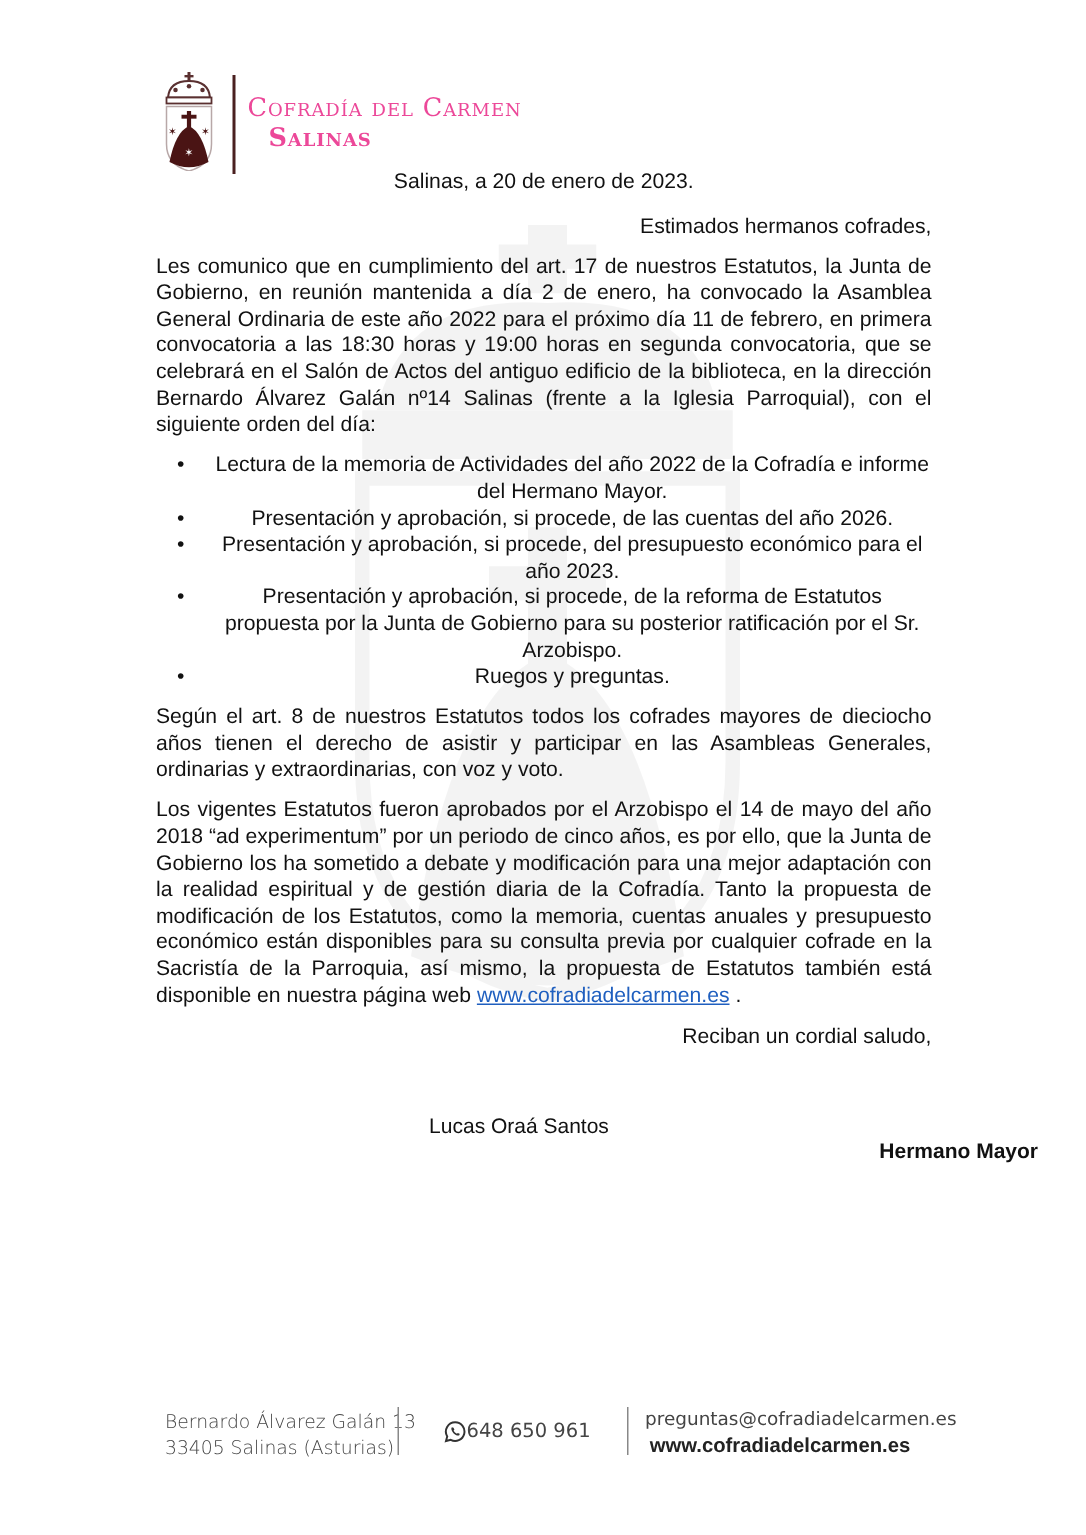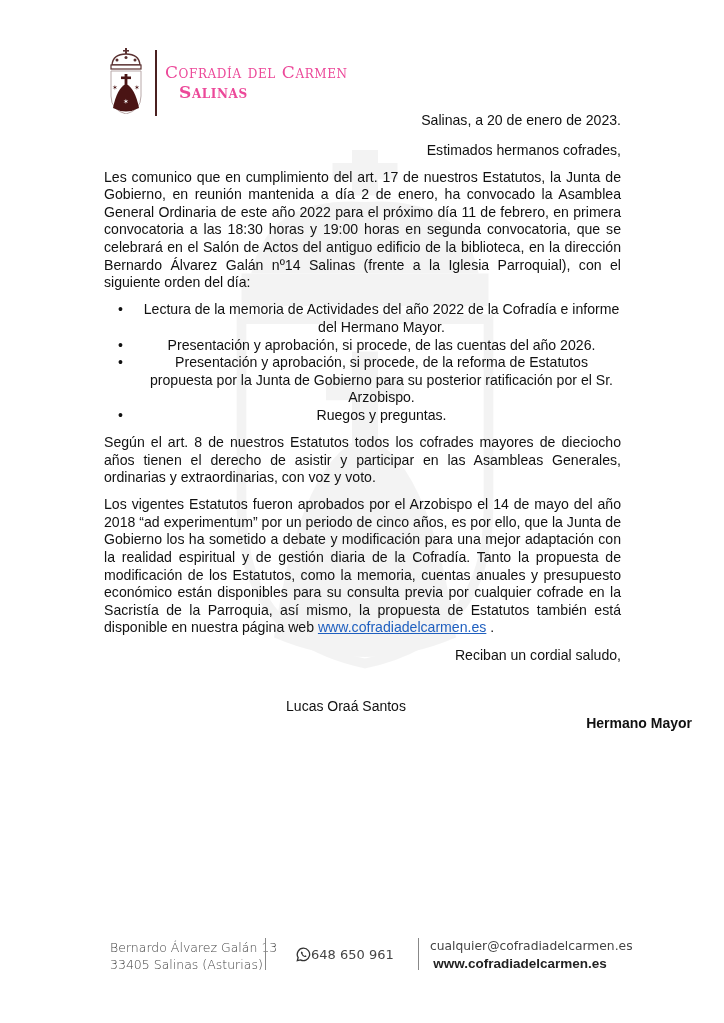--- a/index.html
+++ b/index.html
@@ -7,28 +7,28 @@
          font-family: "Liberation Sans", sans-serif; color: #111; }
   .watermark { position: absolute; left: 200px; top: 150px; width: 330px; height: 520px; opacity: 0.045; }
   .header { position: absolute; left: 108px; top: 48px; height: 70px; }
   .crest { position: absolute; left: 0; top: 0; width: 36px; height: 66px; }
   .vline { position: absolute; left: 47px; top: 2px; width: 1.5px; height: 66px; background: #4a2020; }
   .brand { position: absolute; left: 57px; top: 14px; white-space: nowrap; color: #ec4899;
            font-family: "DejaVu Serif", serif; letter-spacing: 0.6px; }
   .brand .l1 { font-size: 17px; line-height: 20px; font-variant: small-caps; }
   .brand .l2 { font-size: 17px; line-height: 20px; font-variant: small-caps; font-weight: bold; margin-left: 14px; }
   .body { position: absolute; left: 104px; top: 112px; width: 517px; font-size: 14.1px; line-height: 17.6px; }
-  .date { text-align: right; margin: 0 0 12px 0; }
+  .date { text-align: center; margin: 0 0 12px 0; }
   p { margin: 0 0 9.5px 0; text-align: justify; }
   p.left { text-align: right; }
   ul { margin: 0 0 9.5px 0; padding: 0 0 0 38px; list-style: none; }
   li { position: relative; margin: 0; text-align: center; }
   li::before { content: "•"; position: absolute; left: -24px; top: 0; }
   a.link { color: #1f5fbf; text-decoration: underline; }
-  .sign { position: absolute; left: 0; width: 692px; top: 698px; text-align: center; font-size: 14px; line-height: 17px; }
+  .sign { position: absolute; left: 0; width: 692px; top: 742px; text-align: center; font-size: 14px; line-height: 17px; }
   .sign .role { font-weight: bold; text-align: right; }
   .footer { position: absolute; left: 0; top: 930px; width: 724px; height: 50px;
             font-family: "DejaVu Sans", sans-serif; color: #444; }
   .f-addr { position: absolute; left: 110px; top: 9px; font-size: 12.5px; line-height: 17px; font-weight: 300; }
   .f-sep { position: absolute; top: 8px; width: 1px; height: 32px; background: #888; }
   .f-phone { position: absolute; left: 296px; top: 17px; font-size: 13px; display: flex; align-items: center; gap: 0; }
   .f-right { position: absolute; left: 430px; width: 180px; top: 8px; text-align: center; line-height: 17px; }
   .f-mail { font-size: 12.3px; color: #444; }
   .f-web { font-size: 13.5px; font-weight: bold; color: #222; font-family: "Liberation Sans", sans-serif; }
 </style>
@@ -75,20 +75,21 @@
   </div>
 </div>
 
 <div class="body">
   <div class="date">Salinas, a 20 de enero de 2023.</div>
   <p class="left">Estimados hermanos cofrades,</p>
   <p>Les comunico que en cumplimiento del art. 17 de nuestros Estatutos, la Junta de Gobierno, en reunión mantenida a día 2 de enero, ha convocado la Asamblea General Ordinaria de este año 2022 para el próximo día 11 de febrero, en primera convocatoria a las 18:30 horas y 19:00 horas en segunda convocatoria, que se celebrará en el Salón de Actos del antiguo edificio de la biblioteca, en la dirección Bernardo Álvarez Galán nº14 Salinas (frente a la Iglesia Parroquial), con el siguiente orden del día:</p>
   <ul>
     <li>Lectura de la memoria de Actividades del año 2022 de la Cofradía e informe del Hermano Mayor.</li>
     <li>Presentación y aprobación, si procede, de las cuentas del año 2026.</li>
+    <li>Presentación y aprobación, si procede, del presupuesto económico para el año 2023.</li>
     <li>Presentación y aprobación, si procede, de la reforma de Estatutos propuesta por la Junta de Gobierno para su posterior ratificación por el Sr. Arzobispo.</li>
     <li>Ruegos y preguntas.</li>
   </ul>
   <p>Según el art. 8 de nuestros Estatutos todos los cofrades mayores de dieciocho años tienen el derecho de asistir y participar en las Asambleas Generales, ordinarias y extraordinarias, con voz y voto.</p>
   <p><span>Los vigentes Estatutos fueron aprobados por el Arzobispo el 14 de mayo del año 2018 “ad experimentum” por un periodo de cinco años, es por ello, que la Junta de Gobierno los ha sometido a debate y modificación para una mejor adaptación con la realidad espiritual y de gestión diaria de la Cofradía. Tanto la propuesta de modificación de los Estatutos, como la memoria, cuentas anuales y presupuesto económico están disponibles para su consulta previa por cualquier cofrade en la Sacristía de la Parroquia, así mismo, la propuesta de Estatutos también está disponible en nuestra página web</span>
     <a class="link" href="#">www.cofradiadelcarmen.es</a><span> .</span></p>
   <p class="left">Reciban un cordial saludo,</p>
 </div>
 
 <div class="sign">
@@ -104,16 +105,16 @@
   <div class="f-sep" style="left:265px;"></div>
   <div class="f-phone">
     <svg width="15" height="15" viewBox="0 0 16 16">
       <path d="M8 1.3 A6.6 6.6 0 0 0 2.3 11.3 L1.4 14.6 L4.8 13.7 A6.6 6.6 0 1 0 8 1.3 Z" fill="none" stroke="#333" stroke-width="1.4"></path>
       <path d="M5.6 4.8 Q5 5.4 5.3 6.6 Q6.2 9.4 9.2 10.6 Q10.4 11 11 10.3 L11.1 9.5 L9.8 8.9 L9.2 9.5 Q7.6 8.8 6.8 7.3 L7.4 6.6 L6.8 5.2 Z" fill="#333"></path>
     </svg>
     <span>648 650 961</span>
   </div>
   <div class="f-sep" style="left:418px;"></div>
   <div class="f-right">
-    <div class="f-mail">cualquier@cofradiadelcarmen.es</div>
+    <div class="f-mail">preguntas@cofradiadelcarmen.es</div>
     <div class="f-web">www.cofradiadelcarmen.es</div>
   </div>
 </div>
 
 </body></html>

